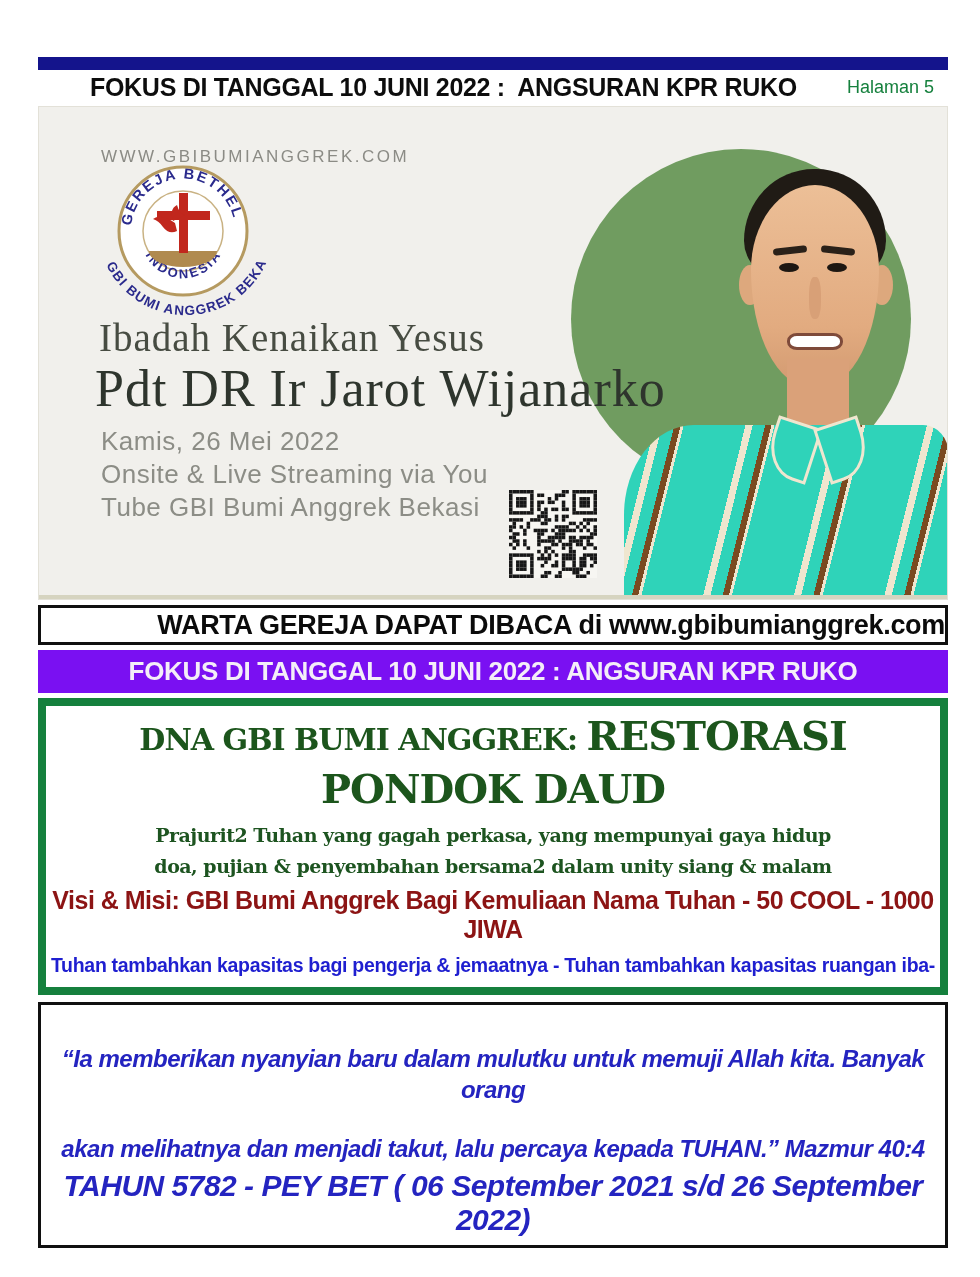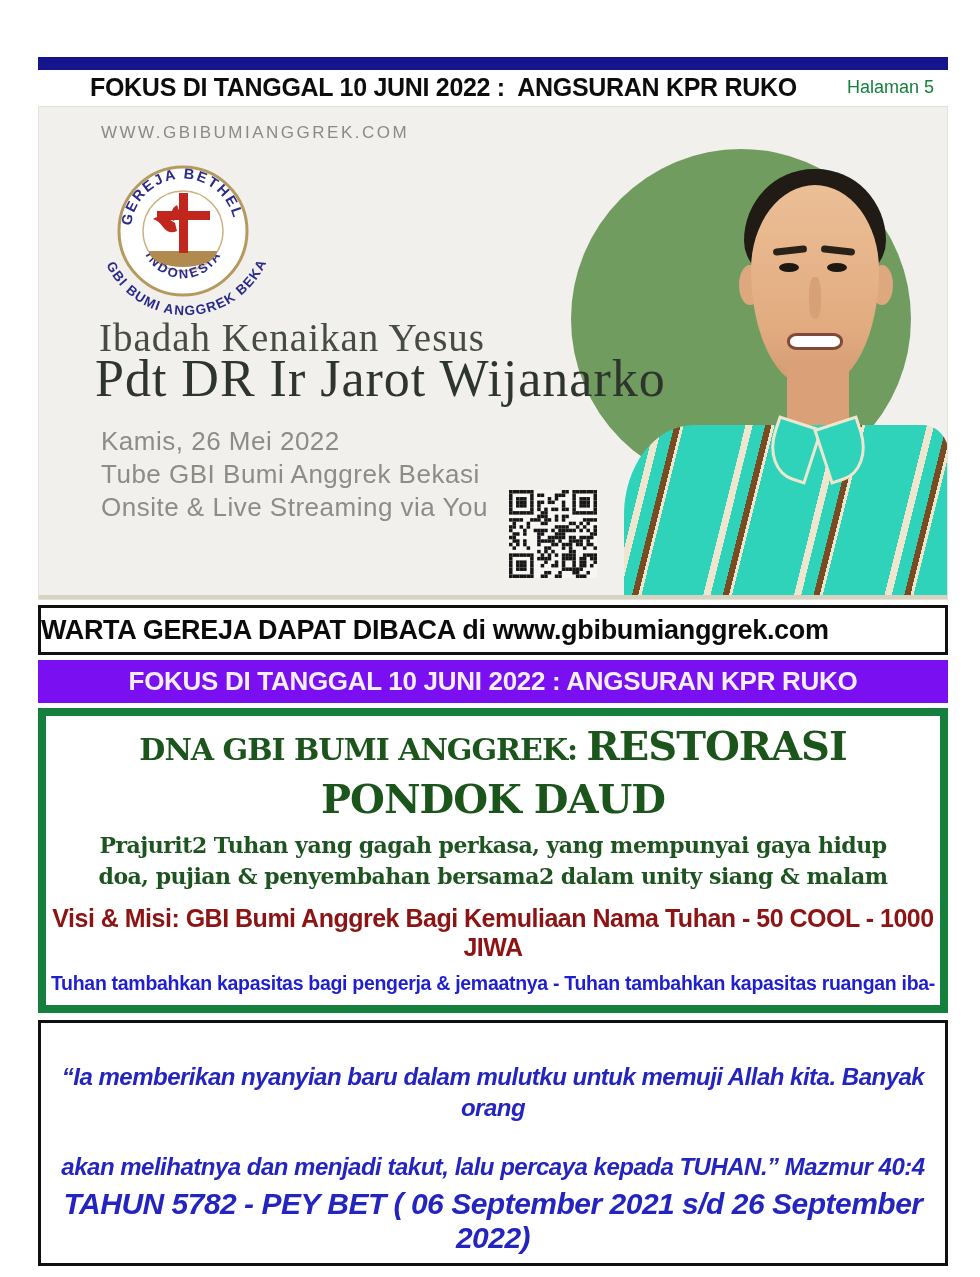--- a/index.html
+++ b/index.html
@@ -10,24 +10,24 @@
   
   .topbar { margin-top:57px; height:13px; background:#14148c; }
 
   
   .header-row { height:34px; display:flex; align-items:center; background:#ffffff; }
   .header-title { font-weight:bold; font-size:25px; color:#0d0d0d; padding-left:52px; letter-spacing:-0.3px; white-space:pre; }
   .header-page { margin-left:auto; font-size:18px; color:#15803d; padding-right:14px; font-weight:400; }
 
   
   .hero { position:relative; margin-top:2px; height:494px; background:#f1f0ec; overflow:hidden; border:1px solid #e3e1d8; }
-  .website { position:absolute; left:62px; top:16px; font-size:17px; letter-spacing:2.5px; color:#8b8b85; font-weight:500; }
+  .website { position:absolute; left:62px; top:40px; font-size:17px; letter-spacing:2.5px; color:#8b8b85; font-weight:500; }
   .logo-svg { position:absolute; left:52px; top:52px; }
   .event-title { position:absolute; left:60px; top:208px; font-family:"Liberation Serif", serif; font-size:39px; color:#474c42; letter-spacing:1px; }
-  .speaker-name { position:absolute; left:56px; top:242px; font-family:"Liberation Serif", serif; font-size:52px; color:#2e352d; letter-spacing:1px; z-index:5; }
+  .speaker-name { position:absolute; left:56px; top:252px; font-family:"Liberation Serif", serif; font-size:52px; color:#2e352d; letter-spacing:1px; z-index:5; }
   .date-block { position:absolute; left:62px; top:318px; font-size:26px; color:#8c8d86; line-height:33px; letter-spacing:0.5px; }
   .green-circle { position:absolute; left:532px; top:42px; width:340px; height:340px; border-radius:50%; background:#709c60; }
   .qr-wrap { position:absolute; left:470px; top:383px; width:88px; height:88px; background:#f7f6f2; }
 
   
   .man { position:absolute; left:540px; top:0; width:370px; height:494px; z-index:2; }
   .hair { position:absolute; left:165px; top:62px; width:142px; height:118px; background:#201b15; border-radius:50% 50% 42% 42% / 62% 62% 40% 40%; }
   .face { position:absolute; left:172px; top:78px; width:128px; height:202px; background:linear-gradient(180deg,#ecbf97 0%,#e2ab80 70%,#d29a71 100%); border-radius:50% 50% 46% 46% / 42% 42% 58% 58%; }
   .ear { position:absolute; top:158px; width:22px; height:40px; background:#dda87d; border-radius:50%; }
   .ear.l { left:160px; } .ear.r { left:292px; }
@@ -40,34 +40,34 @@
   .neck { position:absolute; left:208px; top:252px; width:62px; height:92px; background:#daa179; }
   .shirt { position:absolute; left:45px; top:318px; width:325px; height:176px;
            background:repeating-linear-gradient(104deg,#2fd3b9 0 30px,#efe6cf 30px 37px,#2fd3b9 37px 49px,#7a4a20 49px 55px,#efe6cf 55px 58px,#2fd3b9 58px 88px);
            border-radius:70px 26px 0 0 / 90px 30px 0 0; }
   .collar-l,.collar-r { position:absolute; top:314px; width:46px; height:58px; background:#2fd3b9; border:3px solid #efe6cf; z-index:3; }
   .collar-l { left:190px; transform:rotate(18deg); border-radius:0 0 0 70%; }
   .collar-r { left:242px; transform:rotate(-18deg); border-radius:0 0 70% 0; }
   .hero-baseline { position:absolute; left:0; bottom:0; width:910px; height:4px; background:#d6d4c0; z-index:4; }
 
   
-  .warta { margin-top:5px; height:50px; border:3px solid #101010; display:flex; align-items:center; justify-content:flex-start;
+  .warta { margin-top:5px; height:40px; border:3px solid #101010; display:flex; align-items:center; justify-content:flex-end;
            font-weight:bold; font-size:27px; color:#0b0b0b; letter-spacing:-0.3px; }
 
   
   .fokus { margin-top:5px; height:43px; background:#7a10f2; display:flex; align-items:center; justify-content:center;
            color:#f4eef8; font-weight:bold; font-size:26px; letter-spacing:-0.3px; }
 
   
   .dna { margin-top:5px; border:8px solid #15803d; text-align:center; padding:8px 4px 4px 4px; }
   .dna-title { font-family:"DejaVu Serif", serif; color:#1c551c; line-height:44px; letter-spacing:-1px; }
   .dna-title .pre { font-size:30px; font-weight:bold; }
   .dna-title .main { font-size:40px; font-weight:bold; }
-  .dna-line { font-family:"DejaVu Serif", serif; font-weight:bold; font-size:22px; color:#1d5420; line-height:31px; letter-spacing:-0.5px; }
-  .visi { margin-top:12px; font-weight:bold; font-size:25px; color:#8c1414; letter-spacing:-0.5px; }
+  .dna-line { font-family:"DejaVu Serif", serif; font-weight:bold; font-size:19px; color:#1d5420; line-height:31px; letter-spacing:-0.5px; }
+  .visi { margin-top:4px; font-weight:bold; font-size:25px; color:#8c1414; letter-spacing:-0.5px; }
   .blue-note { margin:10px 0 6px 0; font-weight:bold; font-size:19.5px; color:#1f1fd0; letter-spacing:-0.3px; }
 
   
   .quote { margin-top:7px; border:3px solid #101010; text-align:center; padding:10px 6px 8px 6px; color:#2424c0; }
   .quote-line { font-style:italic; font-weight:bold; font-size:24px; line-height:31px; letter-spacing:-0.5px;margin-top:28px; }
   .quote-year { font-style:italic; font-weight:bold; font-size:30px; margin-top:5px; letter-spacing:-0.5px;text-align:center; }
 </style>
 </head>
 <body>
 
@@ -126,22 +126,22 @@
     <text font-size="13.5" font-weight="bold" fill="#2a2a8c" letter-spacing="1.2" font-family="Liberation Sans, sans-serif">
       <textPath href="#arcSub" startOffset="4%">GBI BUMI ANGGREK BEKASI</textPath>
     </text>
   </svg>
 
   <div class="event-title">Ibadah Kenaikan Yesus</div>
   <div class="speaker-name">Pdt DR Ir Jarot Wijanarko</div>
 
   <div class="date-block">
     <div>Kamis, 26 Mei 2022</div>
+    <div>Onsite &amp; Live Streaming via You</div>
     <div>Tube GBI Bumi Anggrek Bekasi</div>
-    <div>Onsite &amp; Live Streaming via You</div>
   </div>
 
   <div class="qr-wrap">
     <svg id="qr" width="88" height="88" viewBox="0 0 85 85" fill="#161616">
         <rect x="0.0" y="0.0" width="3.4" height="3.4"></rect>
         <rect x="3.4" y="0.0" width="3.4" height="3.4"></rect>
         <rect x="6.8" y="0.0" width="3.4" height="3.4"></rect>
         <rect x="10.2" y="0.0" width="3.4" height="3.4"></rect>
         <rect x="13.6" y="0.0" width="3.4" height="3.4"></rect>
         <rect x="17.0" y="0.0" width="3.4" height="3.4"></rect>

